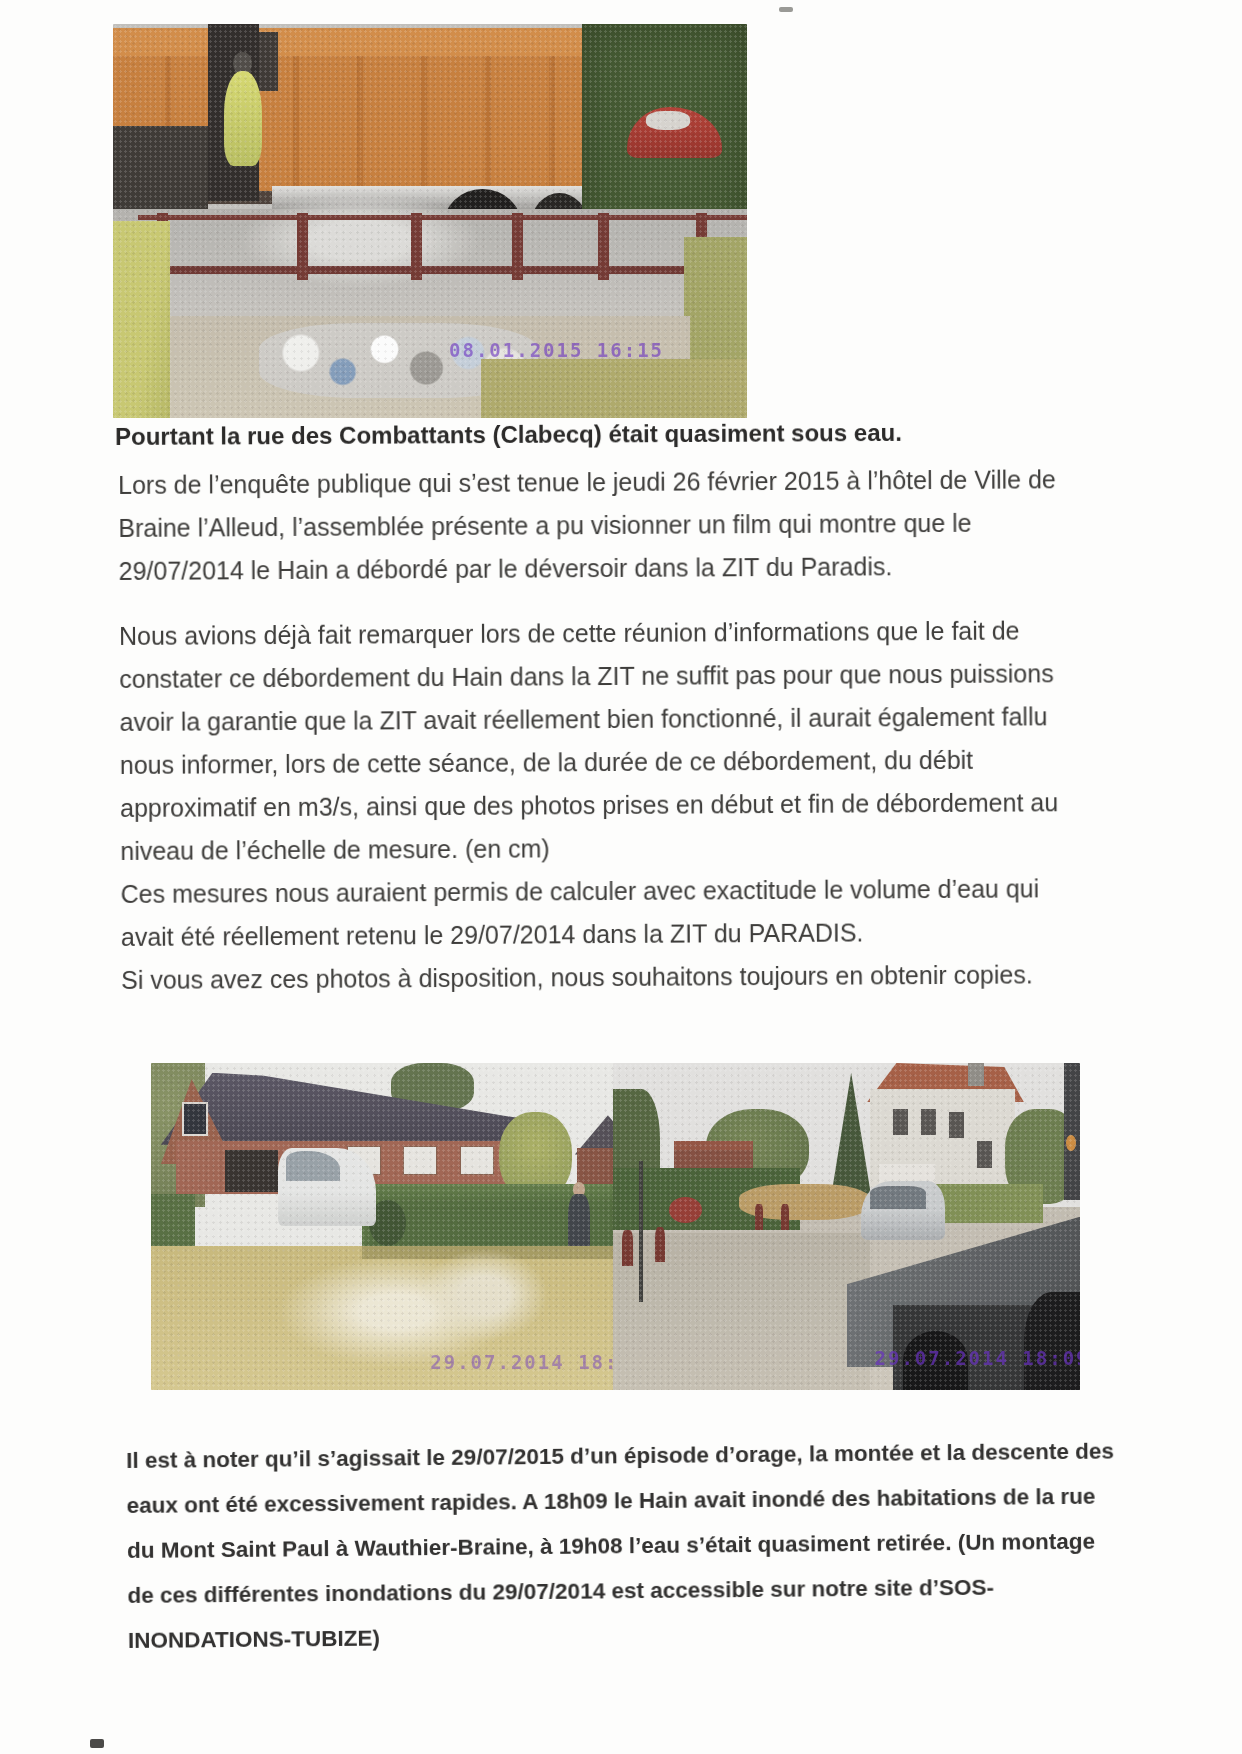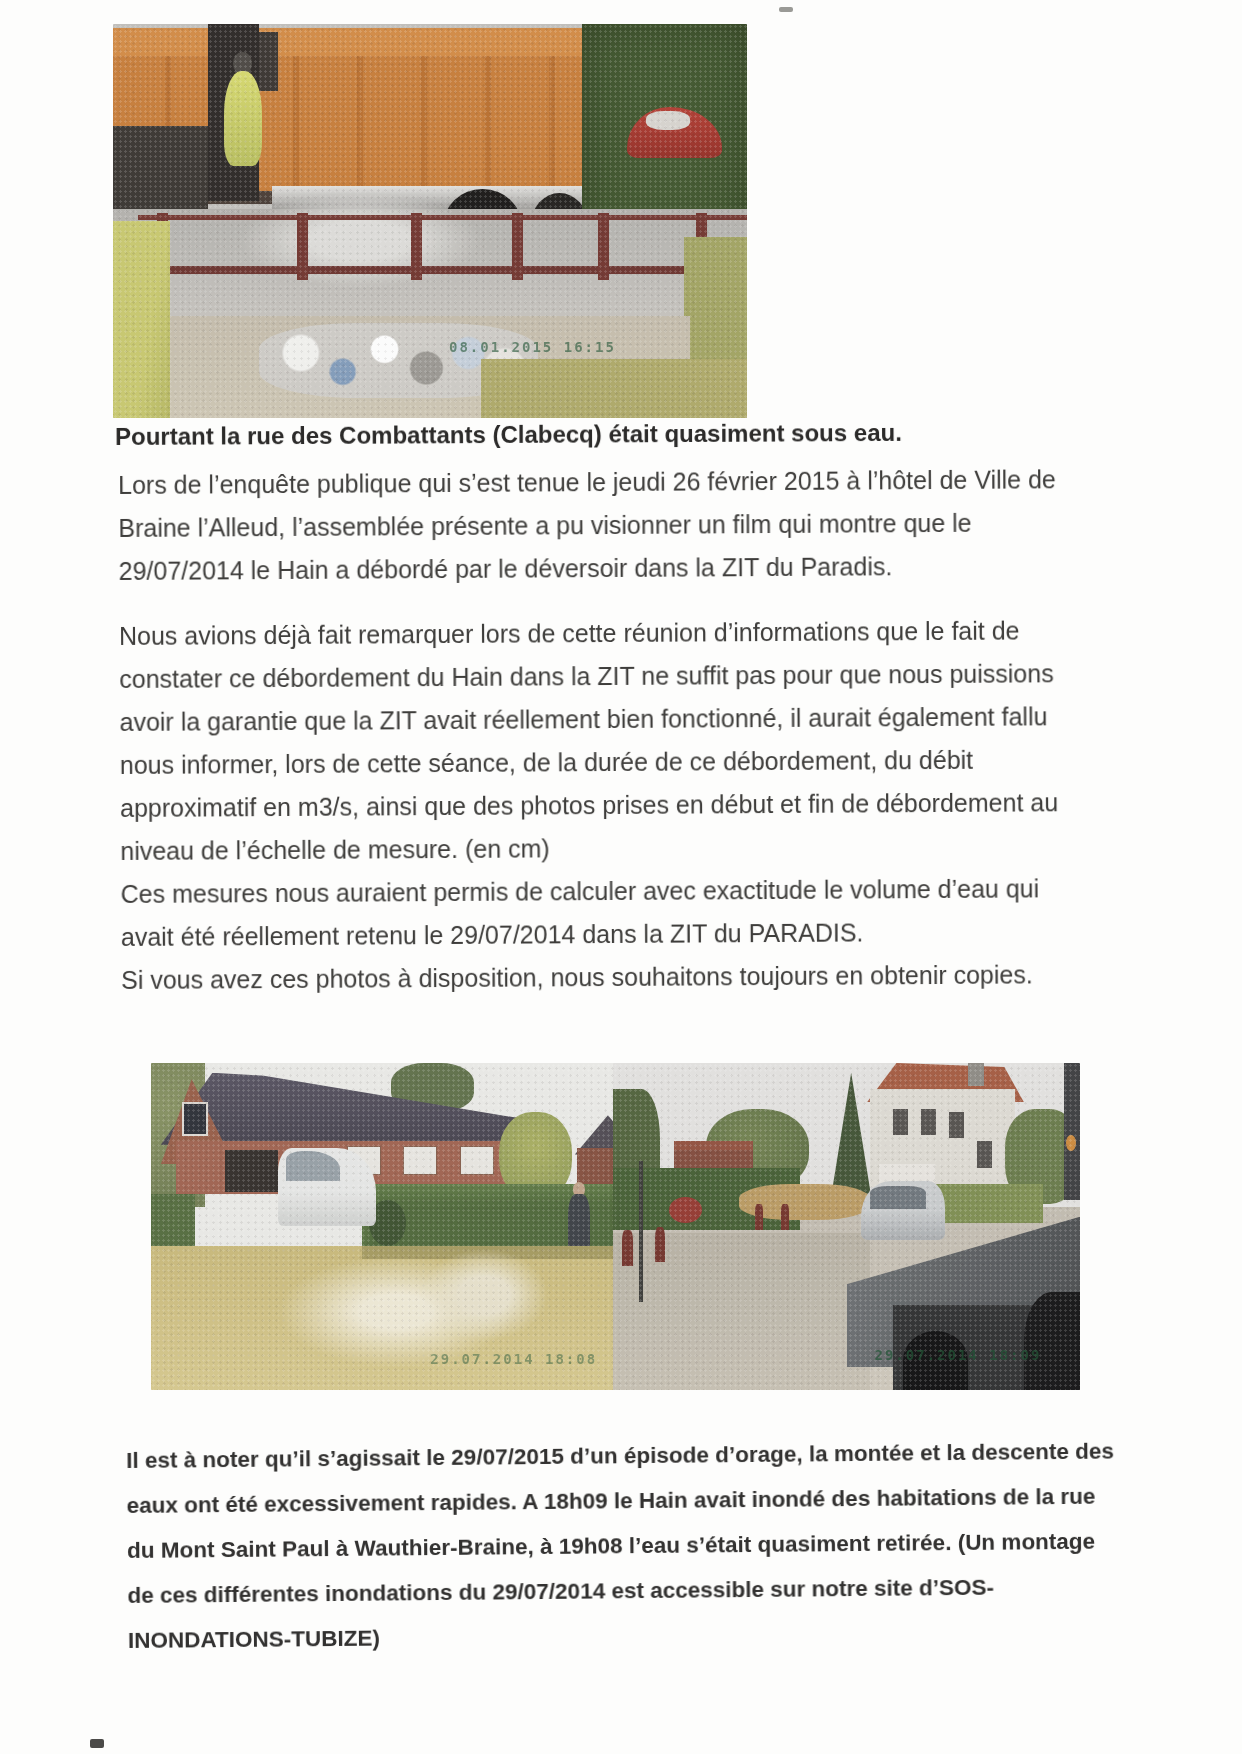--- a/index.html
+++ b/index.html
@@ -24,22 +24,22 @@
     background:
       radial-gradient(rgba(255,255,255,.30) 1px, transparent 1.2px),
       radial-gradient(rgba(60,55,50,.16) 1px, transparent 1.2px);
     background-size:5px 5px, 7px 7px;
     background-position:0 0, 3px 2px;
     opacity:.55;
   }
   .stamp {
     position:absolute; z-index:50;
     font-family:"DejaVu Sans Mono", monospace;
-    font-weight:bold; font-size:14px; letter-spacing:2px;
-    color:#14532d; opacity:.7; filter:blur(.4px);
+    font-weight:bold; font-size:19px; letter-spacing:2px;
+    color:#6d28d9; opacity:.7; filter:blur(.4px);
     white-space:nowrap;
   }
 
   
   .photo1 { left:113px; top:24px; width:634px; height:394px; background:#c2c0bb; }
   .p1-bed { left:-1%; top:1%; width:77%; height:40%;
     background:repeating-linear-gradient(90deg,#d47b2b 0 58px,#c66e21 58px 64px);
     border-top:5px solid #e5974e; border-bottom:13px solid #4a3c33; }
   .p1-bedrim { left:-1%; top:1%; width:77%; height:7%; background:#df8936; }
   .p1-mast { left:15%; top:0; width:8%; height:45%; background:#2c2724; }

